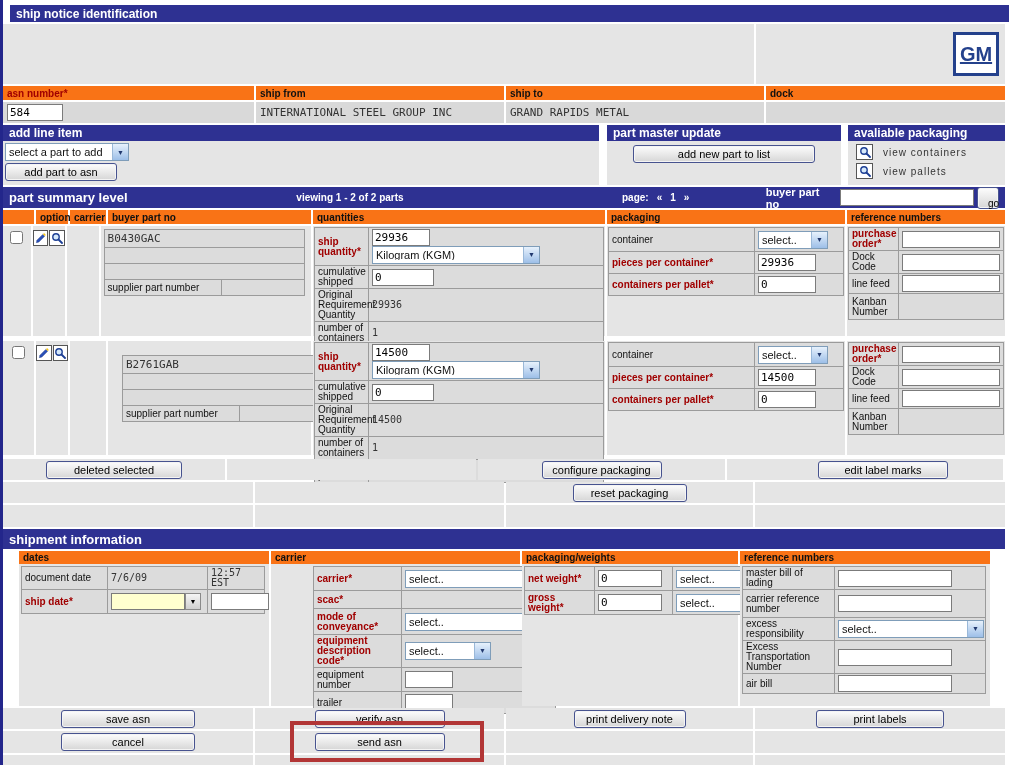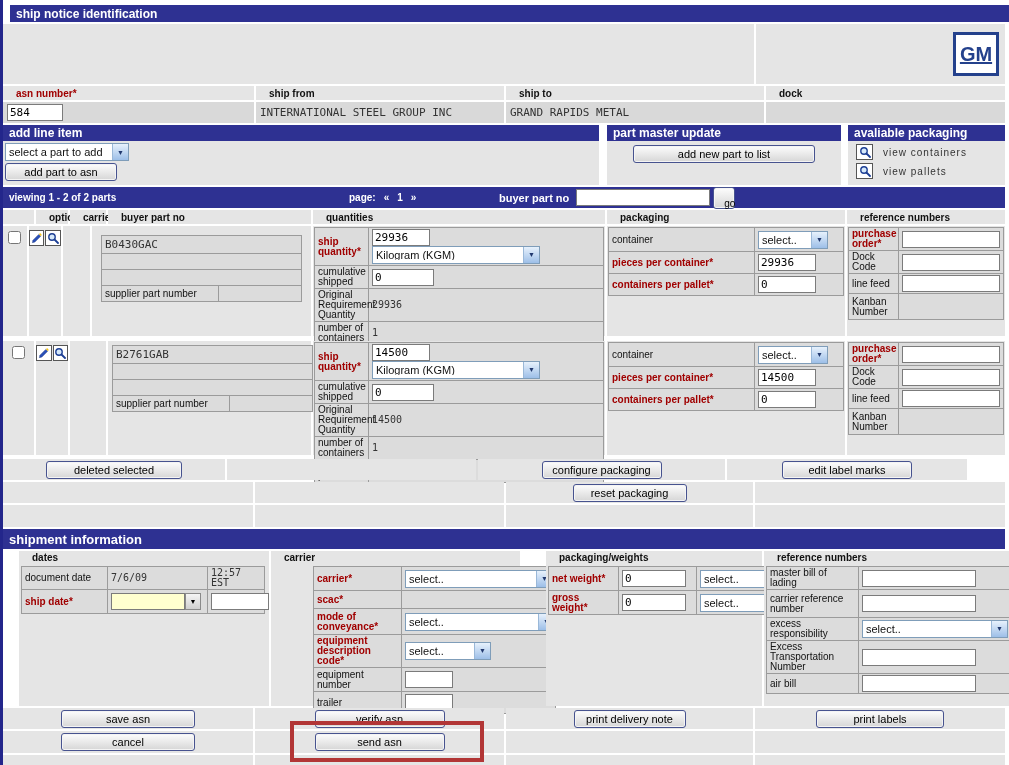--- a/index.html
+++ b/index.html
@@ -4,22 +4,22 @@
 <style>
   html,body{margin:0;padding:0;background:#fff;}
   #app{position:relative;width:1009px;height:765px;background:#fff;
        font-family:"Liberation Sans",sans-serif;font-size:11px;color:#111;overflow:hidden;}
   .abs{position:absolute;}
   #left-rail{left:0;top:0;width:3px;height:765px;background:#23268b;}
   .bar{background:#2e3192;color:#fff;font-weight:bold;font-size:12px;
        display:flex;align-items:center;padding:0 6px;box-sizing:border-box;}
   .row{display:flex;}
   .gap2{gap:2px;}
-  .cellh{background:#e5e5e5;font-size:10px;font-weight:bold;color:#111;
-         padding:1px 13px;box-sizing:border-box;display:flex;align-items:center;}
+  .cellh{background:#f97316;font-size:10px;font-weight:bold;color:#111;
+         padding:1px 4px;box-sizing:border-box;display:flex;align-items:center;}
   .cellv{background:#d9d9d9;padding:2px 4px;box-sizing:border-box;display:flex;align-items:center;}
   .body-cell{background:#e5e5e5;box-sizing:border-box;}
   .mono{font-family:"DejaVu Sans Mono",monospace;font-size:11px;color:#333;}
   .rl{color:#a00000;font-weight:bold;}
   .inp{border:1px solid #7b7b7b;background:#fff;font:11px "DejaVu Sans Mono",monospace;
        height:15px;padding:0 2px;box-sizing:content-box;}
   .inp.yellow{background:#ffffcf;}
   .sel{display:inline-flex;align-items:center;background:#fff;border:1px solid #7f9db9;
        height:18px;box-sizing:border-box;font-size:11px;overflow:hidden;}
   .sel-text{flex:1;padding:0 3px;white-space:nowrap;overflow:hidden;}
@@ -116,20 +116,21 @@
               <line x1="7.5" y1="7.5" x2="11" y2="11" stroke="#1c3e94" stroke-width="1.8" stroke-linecap="round"></line>
             </svg>
           </span>
           <span class="vc-lbl">view pallets</span>
         </div>
       </div>
     </div>
   </div>
 
   <div class="abs bar" style="left:3px;top:187px;width:1002px;height:21px;">
+    <span class="psl-title" style="width:300px;">part summary level</span>
     <span style="width:340px;font-size:10px;font-weight:bold;">viewing  1 - 2 of 2 parts</span>
     <span style="width:150px;font-size:10px;font-weight:bold;display:flex;gap:8px;">
       <span>page:</span>
       <span>«</span>
       <span>1</span>
       <span>»</span>
     </span>
     <span style="font-size:11px;font-weight:bold;margin-right:7px;">buyer part no</span>
     <input class="inp" style="width: 128px;">
     <button class="btn" style="width:22px;height:17px;font-size:10px;margin-left:3px;padding:10px;">go</button>
@@ -157,21 +158,21 @@
         </svg>
       </span>
       <span class="iconbtn">
         <svg width="12" height="12" viewBox="0 0 12 12">
           <circle cx="5" cy="5" r="3.2" fill="#d6e9fb" stroke="#1c3e94" stroke-width="1.4"></circle>
           <line x1="7.5" y1="7.5" x2="11" y2="11" stroke="#1c3e94" stroke-width="1.8" stroke-linecap="round"></line>
         </svg>
       </span>
     </div>
     <div class="body-cell" style="width:36px;"></div>
-    <div class="body-cell" style="width:236px;padding:9px;">
+    <div class="body-cell" style="width:236px;padding:3px;">
       <table class="sub" style="width:201px;">
         <colgroup>
             <col style="width:117px;">
             <col>
           </colgroup>
         <tbody>
             <tr>
               <td colspan="2" class="mono" style="height:18px;font-size:11px;">B0430GAC</td>
             </tr>
         <tr>
@@ -288,21 +289,21 @@
         </svg>
       </span>
       <span class="iconbtn">
         <svg width="12" height="12" viewBox="0 0 12 12">
           <circle cx="5" cy="5" r="3.2" fill="#d6e9fb" stroke="#1c3e94" stroke-width="1.4"></circle>
           <line x1="7.5" y1="7.5" x2="11" y2="11" stroke="#1c3e94" stroke-width="1.8" stroke-linecap="round"></line>
         </svg>
       </span>
     </div>
     <div class="body-cell" style="width:36px;"></div>
-    <div class="body-cell" style="width:203px;padding:4px;">
+    <div class="body-cell" style="width:203px;padding:14px;">
       <table class="sub" style="width:201px;">
         <colgroup>
             <col style="width:117px;">
             <col>
           </colgroup>
         <tbody>
             <tr>
               <td colspan="2" class="mono" style="height:18px;font-size:11px;">B2761GAB</td>
             </tr>
         <tr>
@@ -409,21 +410,21 @@
 
   <div class="abs" style="left:3px;top:459px;width:1002px;">
     <div class="row gap2" style="height:21px;margin-bottom:2px;">
       <div class="gcell" style="width:222px;">
         <button class="btn" style="width:136px;">deleted selected</button>
       </div>
       <div class="gcell" style="width:249px;"></div>
       <div class="gcell" style="width:247px;">
         <button class="btn" style="width:120px;">configure packaging</button>
       </div>
-      <div class="gcell" style="width:240px;">
+      <div class="gcell" style="width:240px;padding-left:36px;">
         <button class="btn" style="width:130px;">edit label marks</button>
       </div>
     </div>
     <div class="row gap2" style="height:21px;margin-bottom:2px;">
       <div class="gcell" style="width:250px;"></div>
       <div class="gcell" style="width:249px;"></div>
       <div class="gcell" style="width:247px;">
         <button class="btn" style="width:114px;">reset packaging</button>
       </div>
       <div class="gcell" style="width:250px;"></div>
@@ -509,21 +510,21 @@
           </tr>
           <tr>
             <td style="height:22px;">trailer</td>
             <td><input class="inp" style="width: 42px;"></td>
           </tr>
         </tbody>
           </table>
       </div>
     </div>
 
-    <div style="width:216px;margin-left:24px;">
+    <div style="width:216px;">
       <div class="cellh" style="height:13px;">packaging/weights</div>
       <div class="body-cell" style="height:142px;padding:2px;">
         <table class="sub" style="width:241px;">
           <colgroup>
               <col style="width:70px;">
               <col style="width:78px;">
               <col>
             </colgroup>
           <tbody>
               <tr>

